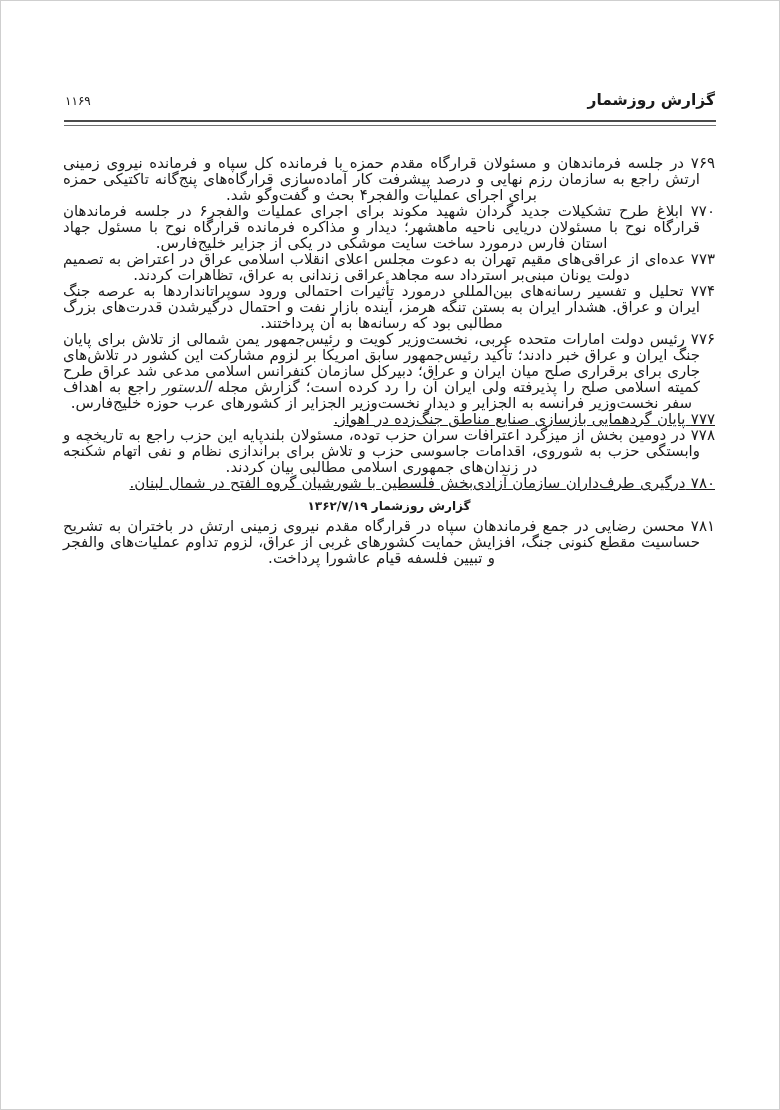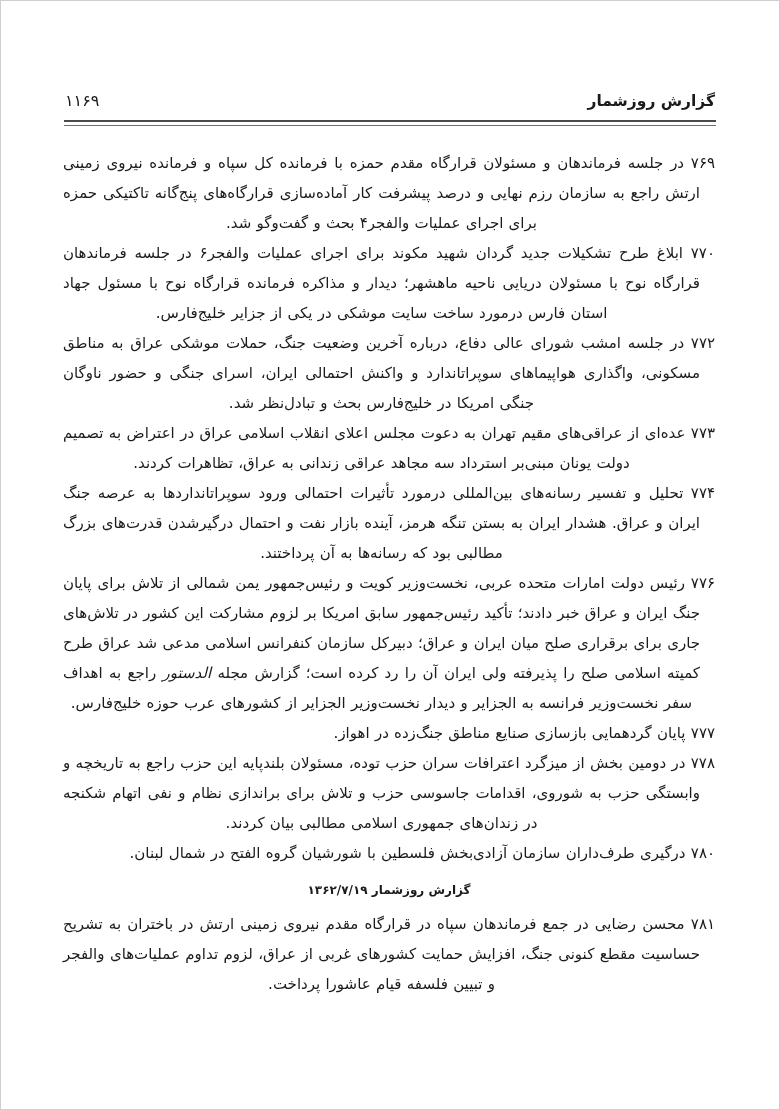--- a/index.html
+++ b/index.html
@@ -23,48 +23,49 @@
     position: absolute;
     top: 90px;
     right: 64px;
     left: 64px;
     display: flex;
     justify-content: space-between;
     align-items: baseline;
     font-size: 15.5px;
   }
   .rh-title { letter-spacing: 0; font-weight: bold; }
-  .rh-page { font-size: 16px; }
+  .rh-page { font-size: 12px; }
   .header-rule {
     position: absolute;
     top: 119px;
     right: 63px;
     left: 63px;
     height: 3px;
     border-top: 2.5px solid #4b4b4b;
     border-bottom: 1.2px solid #6e6e6e;
   }
   .content {
     position: absolute;
-    top: 147px;
+    top: 154px;
     right: 64px;
     width: 652px;
     font-size: 15px;
-    line-height: 30px;
+    line-height: 16px;
     text-align: justify;
   }
   .entry {
     padding-right: 15px;
     text-indent: -15px;
     text-align: justify;
     text-align-last: center;
     word-spacing: 0.5px;
   }
   .entry.single {
     text-align-last: right;
+    text-decoration: underline;
   }
   .entry .num {
     white-space: nowrap;
   }
   .entry i { font-style: italic; }
   .section-heading {
     font-weight: bold;
     text-align: center;
     text-align-last: center;
     font-size: 12px;
@@ -89,24 +90,20 @@
       <span class="num">۷۶۹</span>
       <span class="txt">در جلسه فرماندهان و مسئولان قرارگاه مقدم حمزه با فرمانده کل سپاه و فرمانده نیروی زمینی ارتش راجع به سازمان رزم نهایی و درصد پیشرفت کار آماده‌سازی قرارگاه‌های پنج‌گانه تاکتیکی حمزه برای اجرای عملیات والفجر۴ بحث و گفت‌وگو شد.</span>
     </div>
 
     <div class="entry">
       <span class="num">۷۷۰</span>
       <span class="txt">ابلاغ طرح تشکیلات جدید گردان شهید مکوند برای اجرای عملیات والفجر۶ در جلسه فرماندهان قرارگاه نوح با مسئولان دریایی ناحیه ماهشهر؛ دیدار و مذاکره فرمانده قرارگاه نوح با مسئول جهاد استان فارس درمورد ساخت سایت موشکی در یکی از جزایر خلیج‌فارس.</span>
     </div>
 
 
-    <div class="entry">
-      <span class="num">۷۷۲</span>
-      <span class="txt">در جلسه امشب شورای عالی دفاع، درباره آخرین وضعیت جنگ، حملات موشکی عراق به مناطق مسکونی، واگذاری هواپیماهای سوپراتاندارد و واکنش احتمالی ایران، اسرای جنگی و حضور ناوگان جنگی امریکا در خلیج‌فارس بحث و تبادل‌نظر شد.</span>
-    </div>
 
     <div class="entry">
       <span class="num">۷۷۳</span>
       <span class="txt">عده‌ای از عراقی‌های مقیم تهران به دعوت مجلس اعلای انقلاب اسلامی عراق در اعتراض به تصمیم دولت یونان مبنی‌بر استرداد سه مجاهد عراقی زندانی به عراق، تظاهرات کردند.</span>
     </div>
 
     <div class="entry">
       <span class="num">۷۷۴</span>
       <span class="txt">تحلیل و تفسیر رسانه‌های بین‌المللی درمورد تأثیرات احتمالی ورود سوپراتانداردها به عرصه جنگ ایران و عراق. هشدار ایران به بستن تنگه هرمز، آینده بازار نفت و احتمال درگیرشدن قدرت‌های بزرگ مطالبی بود که رسانه‌ها به آن پرداختند.</span>
     </div>

